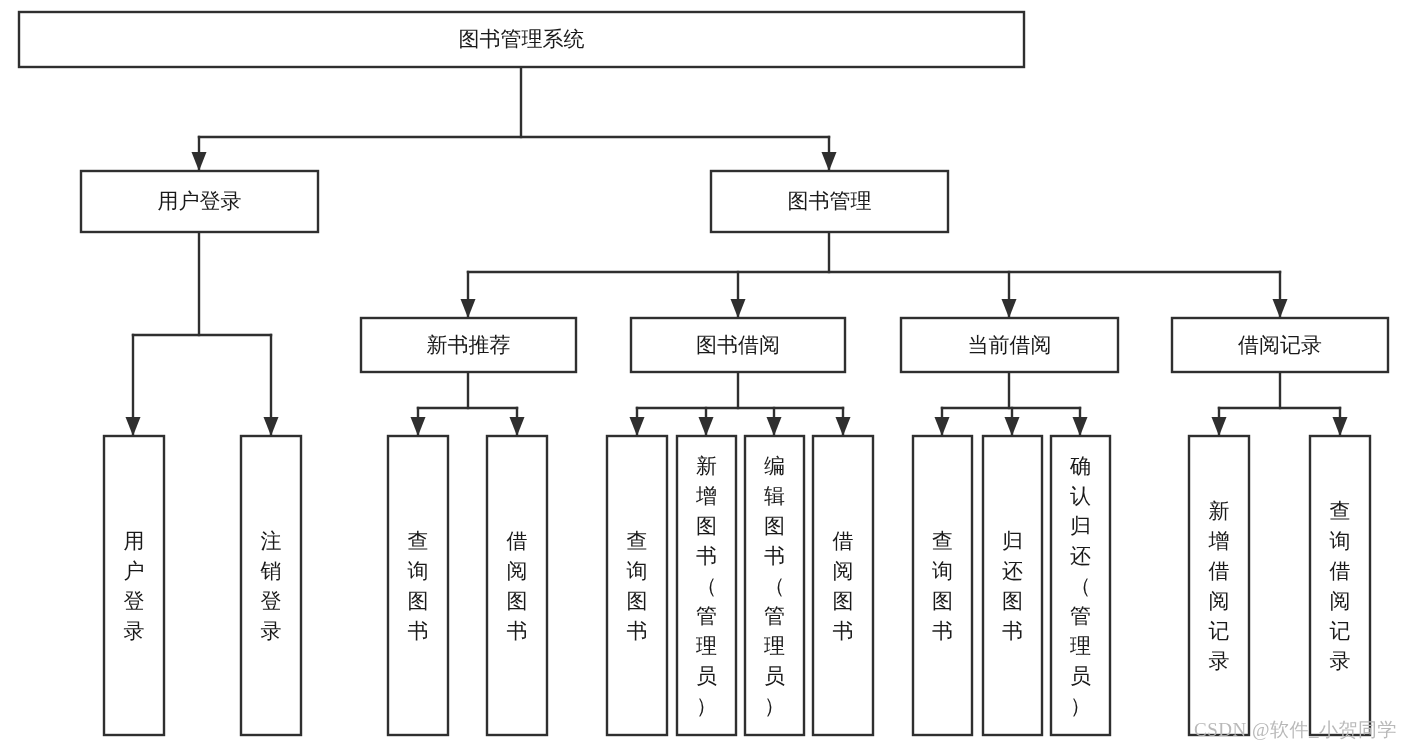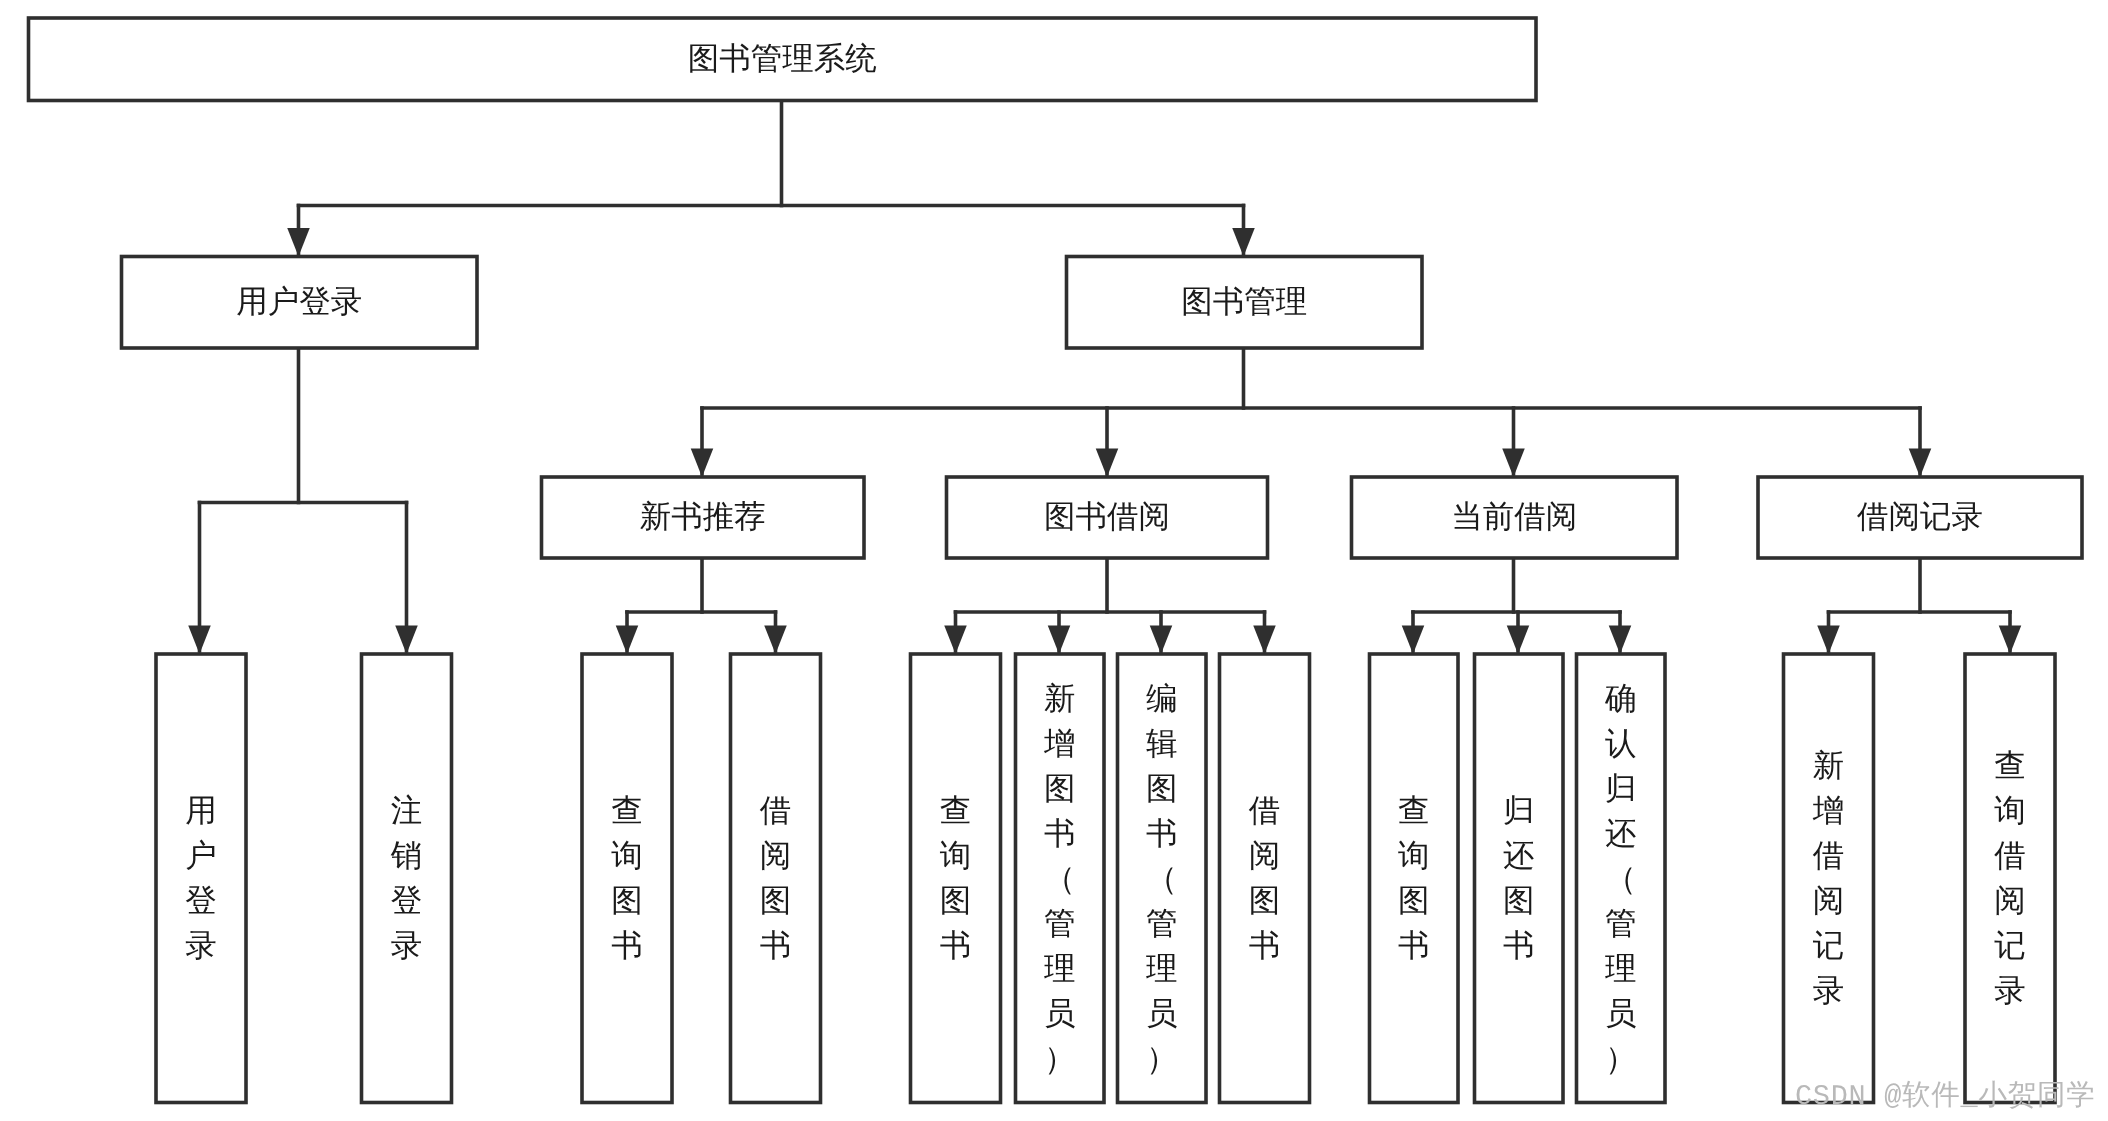--- a/index.html
+++ b/index.html
@@ -44,21 +44,21 @@
     stroke-linecap: square;
   }
   .arrow-head {
     fill: #2f2f2f;
     stroke: none;
   }
   .watermark {
     position: absolute;
     right: 8px;
     bottom: 4px;
-    font-family: Liberation Mono, monospace;
+    font-family: Liberation Serif, serif;
     font-size: 19px;
     color: #b9b9b9;
     white-space: nowrap;
     letter-spacing: 0.5px;
     user-select: none;
   }
 </style>
 </head>
 <body>
 

